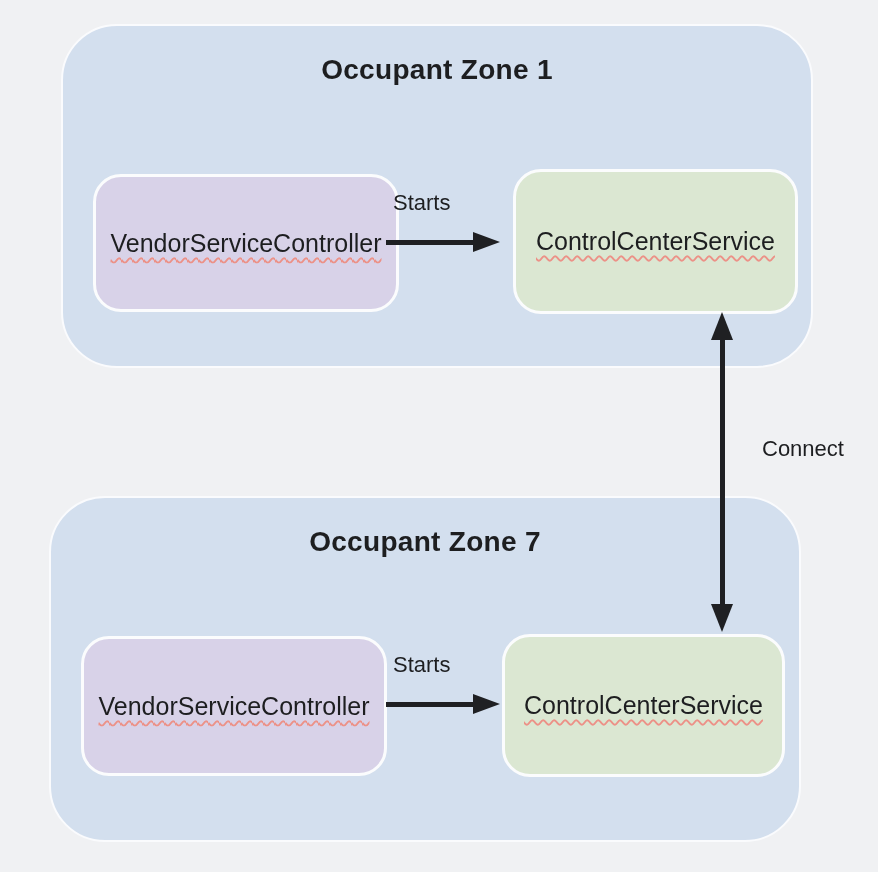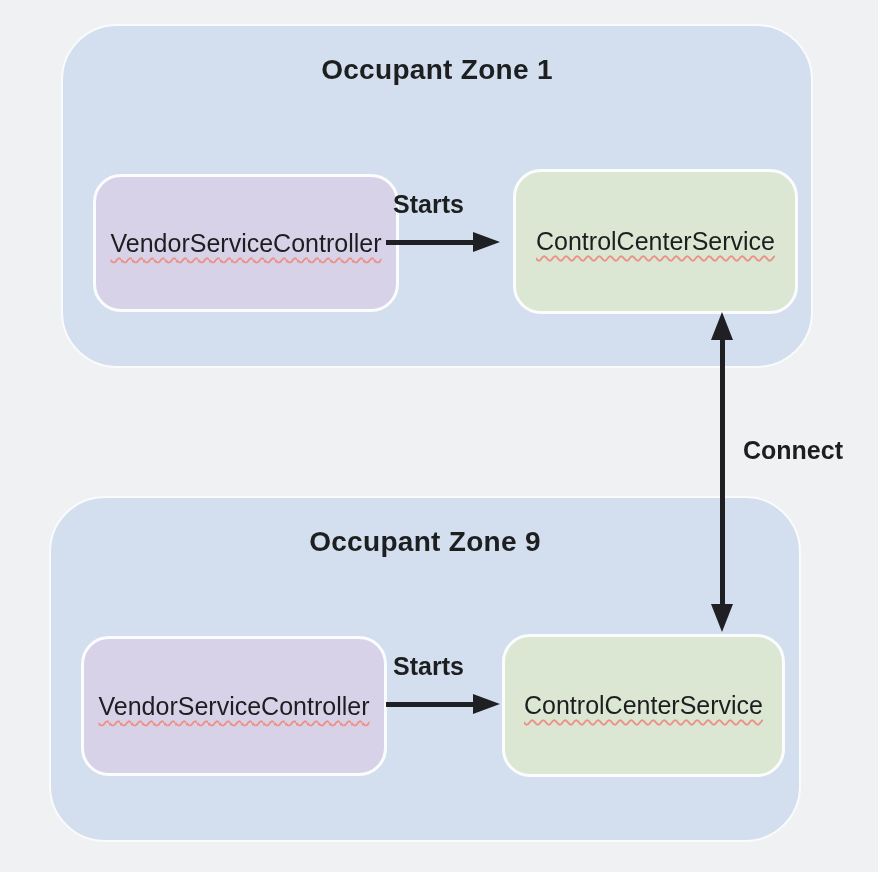--- a/index.html
+++ b/index.html
@@ -66,24 +66,23 @@
   #service2 { left: 451px; top: 136px; width: 283px; height: 143px; }
   .node-label {
     text-decoration-line: underline;
     text-decoration-style: wavy;
     text-decoration-color: var(--spellcheck-squiggle);
     text-decoration-thickness: 1.5px;
     text-underline-offset: 5px;
   }
   .edge-label {
     position: absolute;
-    font-size: 25px;
+    font-size: 22px;
     color: var(--text);
     white-space: nowrap;
-    font-weight: bold;
   }
   .arrow-line { position: absolute; background: var(--arrow); }
   .arrow-head { position: absolute; width: 0; height: 0; }
   
   #starts1-line { left: 386px; top: 240px; width: 88px; height: 5px; }
   #starts1-head {
     left: 473px; top: 232px;
     border-top: 10px solid transparent;
     border-bottom: 10px solid transparent;
     border-left: 27px solid var(--arrow);
@@ -105,39 +104,39 @@
     border-left: 11px solid transparent;
     border-right: 11px solid transparent;
     border-bottom: 28px solid var(--arrow);
   }
   #connect-head-down {
     left: 711px; top: 604px;
     border-left: 11px solid transparent;
     border-right: 11px solid transparent;
     border-top: 28px solid var(--arrow);
   }
-  #connect-label { left: 743px; top: 436px; }
+  #connect-label { left: 762px; top: 436px; }
 </style>
 </head>
 <body>
 
 <div class="canvas">
 
   <div class="zone" id="zone1">
     <div class="zone-title">Occupant Zone 1</div>
     <div class="node vendor" id="vendor1">
       <span class="node-label">VendorServiceController</span>
     </div>
     <div class="node service" id="service1">
       <span class="node-label">ControlCenterService</span>
     </div>
   </div>
 
   <div class="zone" id="zone2">
-    <div class="zone-title">Occupant Zone 9</div>
+    <div class="zone-title">Occupant Zone 7</div>
     <div class="node vendor" id="vendor2">
       <span class="node-label">VendorServiceController</span>
     </div>
     <div class="node service" id="service2">
       <span class="node-label">ControlCenterService</span>
     </div>
   </div>
 
   <div class="edge-label" id="starts1-label">Starts</div>
   <div class="arrow-line" id="starts1-line"></div>

